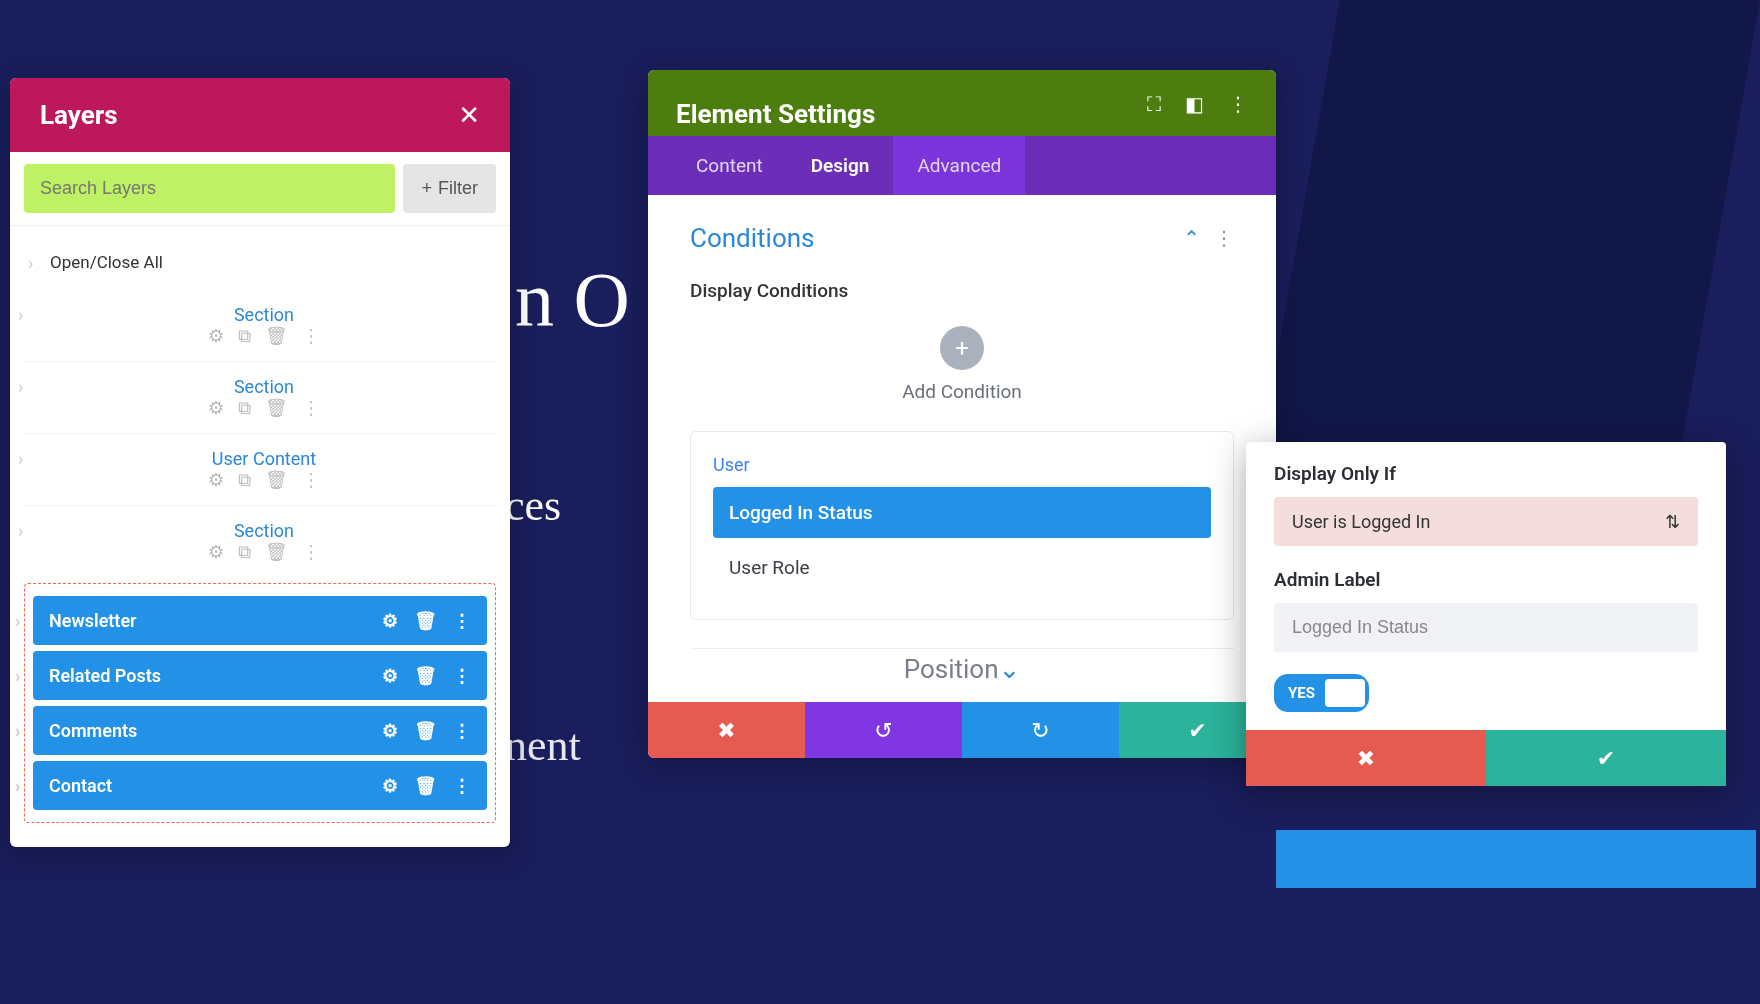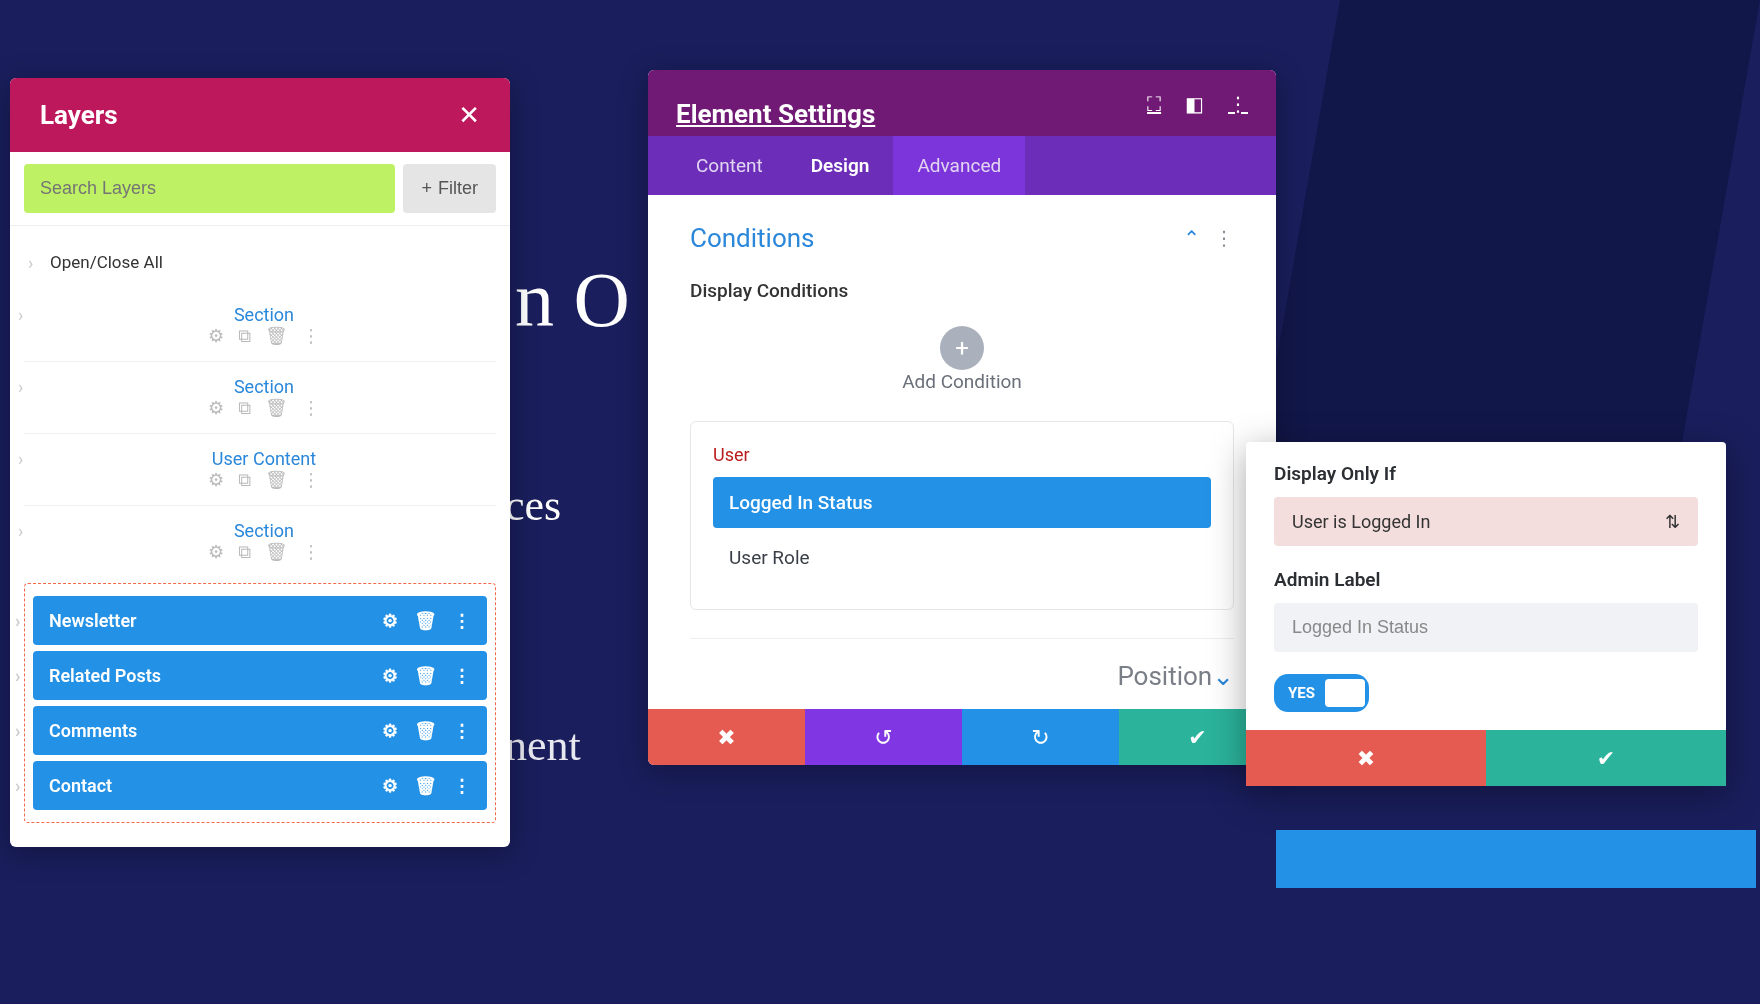--- a/index.html
+++ b/index.html
@@ -153,25 +153,24 @@
   top: 70px;
   width: 628px;
   background: #fff;
   border-radius: 6px;
   box-shadow: 0 6px 30px rgba(0,0,0,0.3);
   overflow: hidden;
 }
 .settings-header {
   display: flex;
   align-items: center;
-  background: #701a75;
+  background: #4d7c0f;
   color: #fff;
   padding: 22px 28px 0 28px;
   gap: 16px;
-  text-decoration: underline;
 }
 .settings-title { font-size: 26px; font-weight: 700; flex: 1; }
 .settings-header-icons { display: flex; gap: 24px; font-size: 20px; padding-bottom: 20px; }
 .settings-header-icons span { cursor: pointer; }
 .settings-tabs {
   display: flex;
   background: #6c2eb9;
   color: #fff;
   padding: 0 24px;
 }
@@ -203,43 +202,43 @@
   width: 44px; height: 44px;
   border-radius: 50%;
   background: #aab1bd;
   color: #fff;
   font-size: 24px;
   display: inline-flex;
   align-items: center;
   justify-content: center;
   cursor: pointer;
 }
-.add-label { font-size: 19px; color: #6a707a; }
+.add-label { font-size: 19px; color: #6a707a; margin-top: 10px; }
 .condition-card {
   border: 1px solid #e5e7eb;
   border-radius: 6px;
   padding: 22px 22px;
   margin-bottom: 28px;
 }
-.cond-group-label { color: #b91c1c; font-size: 18px; margin-bottom: 12px; }
+.cond-group-label { color: #3b82f6; font-size: 18px; margin-bottom: 12px; }
 .cond-option {
   padding: 14px 16px;
   border-radius: 4px;
   font-size: 19px;
   color: #3a3f47;
   cursor: pointer;
   margin-bottom: 4px;
 }
 .cond-option.active { background: #2391e6; color: #fff; font-weight: 500; }
 .position-section {
   border-top: 1px solid #eee;
-  padding-top: 22px;
-  display: flex;
-  align-items: center;
-  justify-content: flex-end;
+  padding-top: 5px;
+  display: flex;
+  align-items: center;
+  justify-content: center;
   font-size: 26px;
   color: #7a7f87;
 }
 .footer-row {
   display: flex;
   height: 56px;
 }
 .footer-btn {
   flex: 1;
   display: flex;

